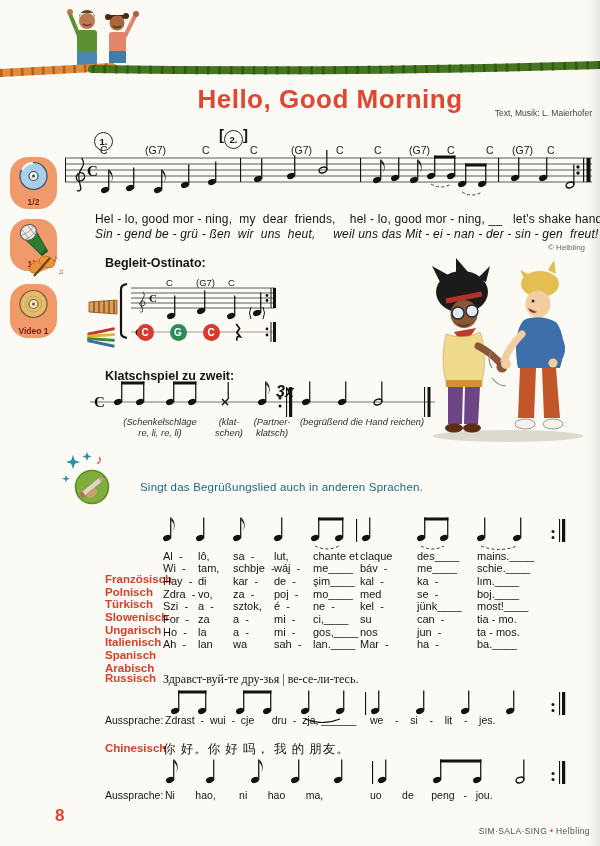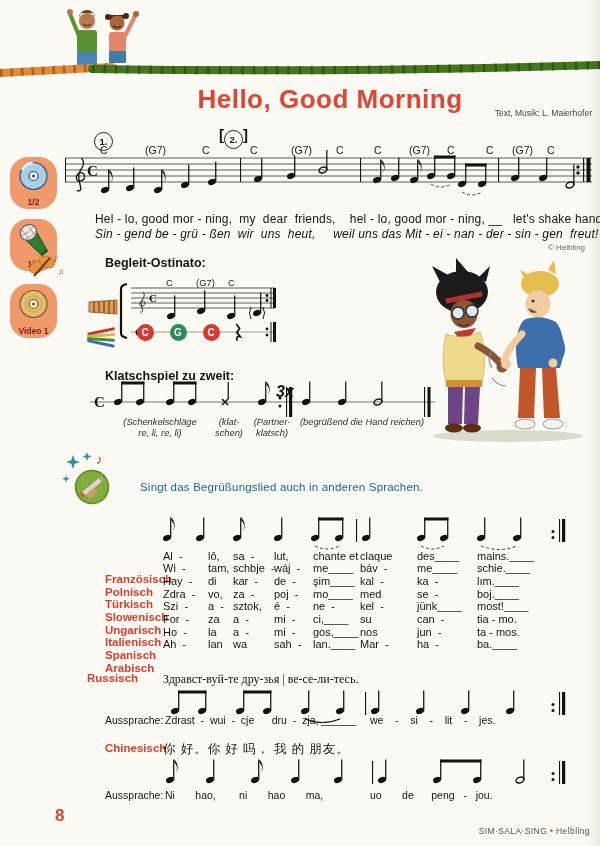--- a/index.html
+++ b/index.html
@@ -25,21 +25,21 @@
   .heading{font-size:12.5px;font-weight:bold;color:#17140f;}
   .caption{position:absolute;font-size:9.3px;font-style:italic;color:#33302b;text-align:center;
         transform:translateX(-50%);white-space:nowrap;line-height:11px;}
   .rep3x{font-size:16px;font-weight:bold;font-style:italic;text-align:right;}
   .prompt-text{font-size:11.5px;color:var(--prompt-teal,#19688c);letter-spacing:.2px;}
   .bw{position:absolute;width:17px;height:17px;border-radius:50%;display:flex;align-items:center;
         justify-content:center;color:#fff;font-weight:bold;font-size:10px;}
   .lang-row{position:relative;height:12.7px;}
   .lr-label{position:absolute;left:105px;top:0;font-size:11.5px;font-weight:bold;color:var(--label-red,#d8402a);margin-top:24px;}
   .lr-c{position:absolute;top:.5px;font-size:11px;white-space:pre;color:#17140f;}
-  .c1{left:163px}.c2{left:208px}.c3{left:233px}.c4{left:274px}
+  .c1{left:163px}.c2{left:198px}.c3{left:233px}.c4{left:274px}
   .c5{left:313px}.c6{left:360px}.c7{left:417px}.c8{left:477px}
   .red-label{font-size:11.5px;font-weight:bold;color:var(--label-red,#d8402a);}
   .cyr{font-family:"Liberation Serif",serif;font-size:12px;}
   .hanzi{font-family:"Liberation Serif",serif;font-size:12.5px;letter-spacing:1px;}
   .auss{font-size:10.5px;color:#17140f;}
   .pageno{font-size:17px;font-weight:bold;color:var(--accent-red,#e04631);}
   .footer{font-size:8.5px;color:#55524b;letter-spacing:.4px;}
   .footer .dot{color:var(--accent-red,#e04631);font-weight:bold;}
   svg.notation{fill:#14120f;}
   .sl{stroke:#4a4a44;stroke-width:.9;}
@@ -479,21 +479,21 @@
         <span class="lr-c c3">wa</span>
         <span class="lr-c c4">sah  -</span>
         <span class="lr-c c5">lan.____</span>
         <span class="lr-c c6">Mar  -</span>
         <span class="lr-c c7">ha  -</span>
         <span class="lr-c c8">ba.____</span>
       </div>
 
     </div>
 
-  <span class="abs red-label" style="left:87px;top:672px">Russisch</span>
+  <span class="abs red-label" style="left:105px;top:672px">Russisch</span>
   <span class="abs cyr" style="left:163px;top:672px">Здравст-вуй-те дру-зья | ве-се-ли-тесь.</span>
   <svg class="abs notation" style="left:155px;top:683px" width="430" height="40">
     <use href="#d-q" x="20" y="28"></use>
       <use href="#d-q" x="47" y="28"></use>
     <rect x="23.1" y="7.5" width="28.3" height="3"></rect>
     <use href="#d-q" x="85" y="28"></use>
       <use href="#d-q" x="112" y="28"></use>
     <rect x="88.1" y="7.5" width="28.3" height="3"></rect>
     <use href="#d-q" x="150" y="28"></use>
     <use href="#d-q" x="185" y="28"></use>

